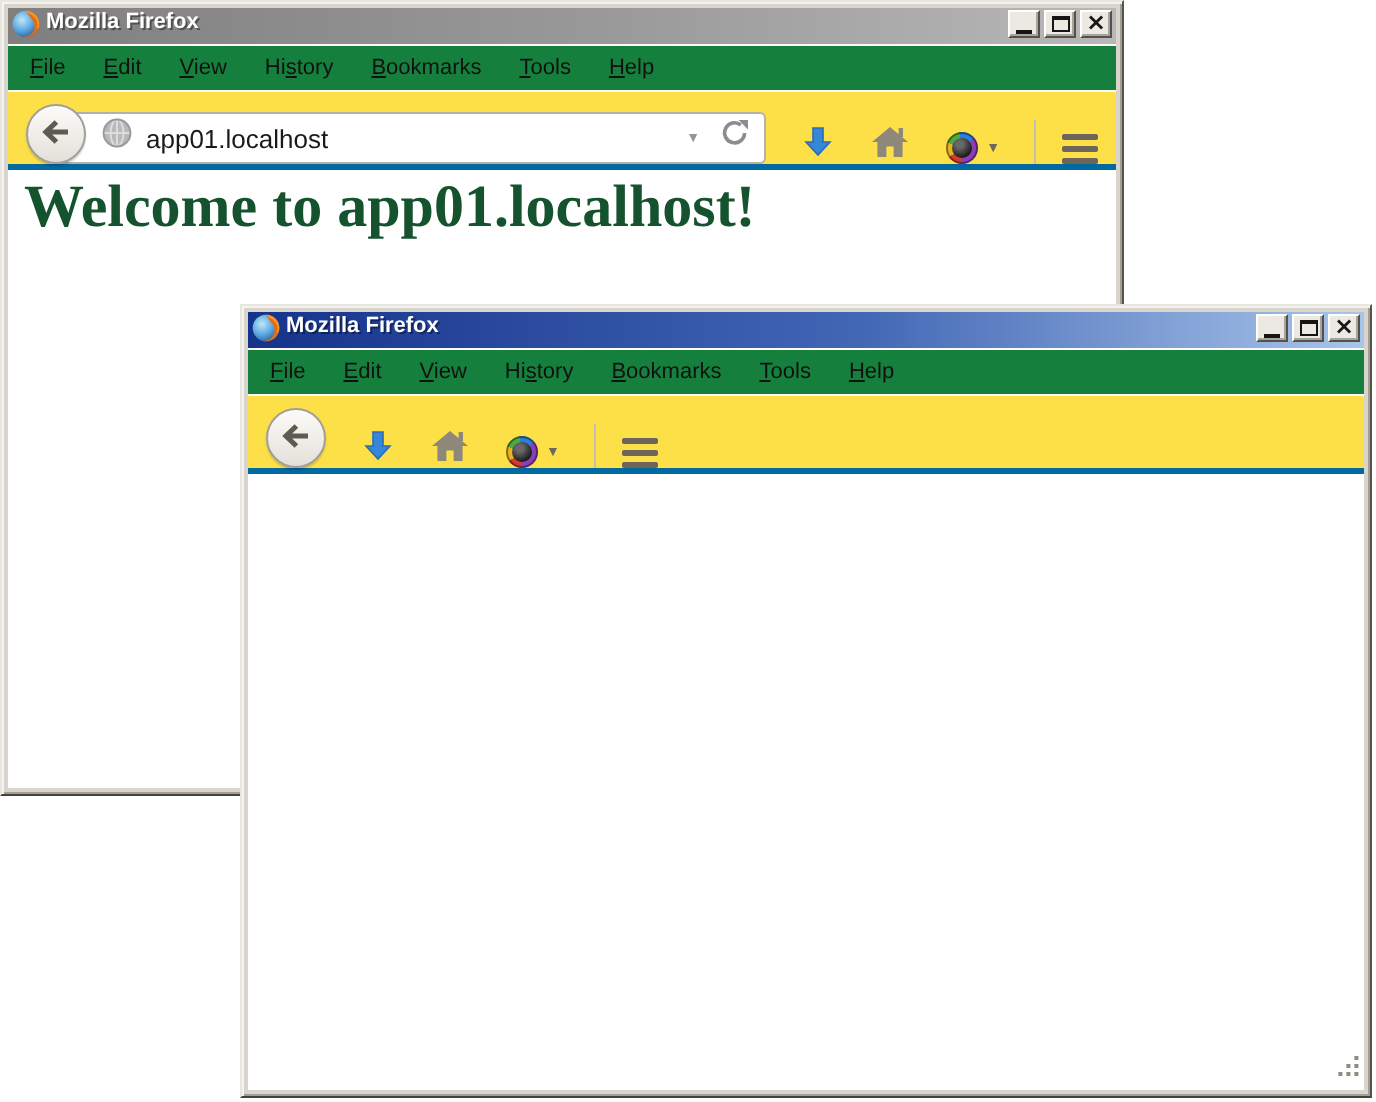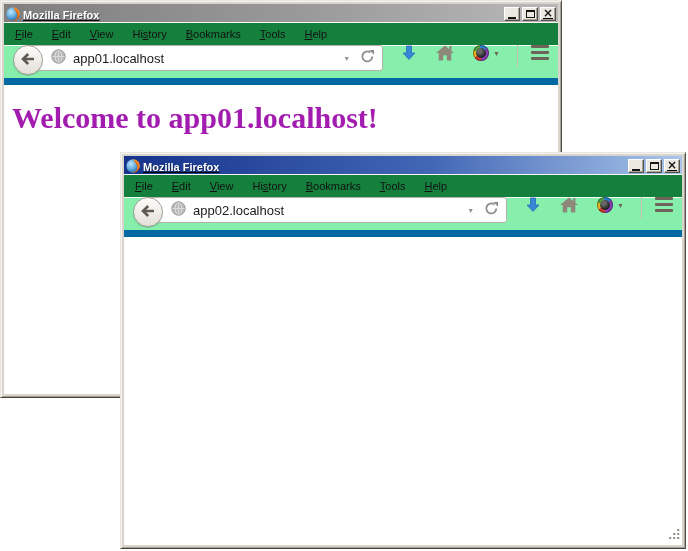--- a/index.html
+++ b/index.html
@@ -12,21 +12,21 @@
   
   .window {
     position:absolute; display:flex; flex-direction:column;
     background:#d9d5cd; padding:3px;
     border:1px solid; border-color:#e8e6e0 #55524b #44423c #e8e6e0;
     box-shadow:inset 1px 1px 0 #f4f3ef, inset -1px -1px 0 #a39f96;
   }
   .window.back  { left:0;   top:0;   width:562px; height:398px; z-index:1; }
   .window.front { left:120px; top:152px; width:566px; height:397px; z-index:2; }
 
-  .titlebar { height:18px; flex:0 0 18px; display:flex; align-items:flex-end; padding:1px 2px;text-decoration:underline; }
+  .titlebar { height:18px; flex:0 0 18px; display:flex; align-items:flex-start; padding:1px 2px; }
   .titlebar.active   { background:linear-gradient(90deg,#16338c 0%,#4267b5 55%,#a9c5ea 100%); }
   .titlebar.inactive { background:linear-gradient(90deg,#7f7f7f 0%,#9a9a9a 55%,#b8b8b8 100%); }
   .title-text {
     flex:1; color:#fff; font-size:11px; font-weight:bold; padding-left:3px;
     text-shadow:1px 1px 0 rgba(0,0,0,.4); white-space:nowrap; overflow:hidden;
   }
   .ff-logo { width:14px; height:14px; flex:0 0 14px; }
 
   .winbtns { display:flex; gap:2px; }
   .winbtn {
@@ -44,23 +44,23 @@
   .menubar {
     height:23px; flex:0 0 23px; background:#15803d;
     display:flex; align-items:center; padding-left:5px;
     border-top:1px solid #fbfaf8;
   }
   .menu-item { font-size:11px; color:#111; padding:3px 6px; margin-right:7px; white-space:nowrap; }
   .menu-item u { text-decoration:underline; }
 
   
   .navbar {
-    height:40px; flex:0 0 40px; background:#86efac;
-    display:flex; align-items:flex-start; padding:0 9px;
-    border-bottom:7px solid #0369a1; box-shadow:inset 0 1px 0 #f9f8f5;
+    height:40px; flex:0 0 40px; background:#fde047;
+    display:flex; align-items:flex-end; padding:0 9px;
+    border-bottom:3px solid #0369a1; box-shadow:inset 0 1px 0 #f9f8f5;
   }
   .back-btn {
     width:30px; height:30px; flex:0 0 30px; border-radius:50%;
     background:linear-gradient(#fcfbf9,#e3e0d9);
     border:1px solid #a39f97; box-shadow:0 1px 1px rgba(0,0,0,.18);
     display:flex; align-items:center; justify-content:center; position:relative; z-index:2;
   }
   .urlbar {
     flex:1; height:26px; margin-left:-16px;
     background:#fff; border:1px solid #b5b1a9; border-radius:3px;
@@ -85,21 +85,21 @@
   }
   .search-caret { color:#6d675c; }
   .toolbar-sep { width:1px; height:22px; background:#c4c0b8; margin:0 13px 0 17px; }
   .hamburger { display:flex; flex-direction:column; gap:3px; }
   .hamburger i { display:block; width:18px; height:3px; background:#6d655a; border-radius:1px; }
 
   
   .content { flex:1; background:#fff; overflow:hidden; position:relative; }
   .page-heading {
     font-family:"Liberation Serif","DejaVu Serif",serif;
-    font-size:30px; font-weight:bold; color:#a21caf; margin:16px 0 0 8px; white-space:nowrap;
+    font-size:30px; font-weight:bold; color:#14532d; margin:2px 0 0 8px; white-space:nowrap;
   }
   .resize-grip { position:absolute; right:1px; bottom:1px; }
 </style>
 </head>
 <body>
 
 <svg width="0" height="0" style="position:absolute" aria-hidden="true">
   <defs>
     <radialGradient id="ffg" cx="35%" cy="35%" r="75%">
       <stop offset="0%" stop-color="#bfe7fb"></stop>
@@ -236,38 +236,20 @@
   </div>
 
   <div class="navbar">
     <button class="back-btn">
       <span>
         <svg width="16" height="16" viewBox="0 0 16 16">
             <path d="M14 8 H4 M8.2 3 L3 8 L8.2 13" fill="none" stroke="#5f5a52" stroke-width="2.6"></path>
           </svg>
       </span>
     </button>
-    <div class="urlbar">
-      <span>
-        <svg width="15" height="15" viewBox="0 0 15 15">
-          <circle cx="7.5" cy="7.5" r="6.7" fill="#b9b9b9"></circle>
-          <path d="M.8 7.5 H14.2 M7.5 .8 V14.2" stroke="#dcdcdc" stroke-width="1"></path>
-          <ellipse cx="7.5" cy="7.5" rx="3.2" ry="6.7" fill="none" stroke="#dcdcdc" stroke-width="1"></ellipse>
-          <circle cx="7.5" cy="7.5" r="6.7" fill="none" stroke="#9a9a9a" stroke-width="1"></circle>
-        </svg>
-      </span>
-      <span class="url-text">app02.localhost</span>
-      <span class="caret url-caret">▼</span>
-      <span>
-        <svg width="15" height="15" viewBox="0 0 15 15">
-          <path d="M12.3 7.5 A5 5 0 1 1 10.4 3.5" fill="none" stroke="#8d8d8d" stroke-width="1.8"></path>
-          <path d="M9.3 1 L14 1 L14 5.7 Z" fill="#8d8d8d"></path>
-        </svg>
-      </span>
-    </div>
     <button class="tool-btn dl-btn">
       <span>
         <svg width="14" height="16" viewBox="0 0 14 16">
             <path d="M4.5 1 h5 v7 h3.5 L7 14.5 L1 8 h3.5 Z" fill="#3787d8" stroke="#2a6cb8" stroke-width=".8"></path>
           </svg>
       </span>
     </button>
     <button class="tool-btn home-btn">
       <span>
         <svg width="18" height="16" viewBox="0 0 18 16">

